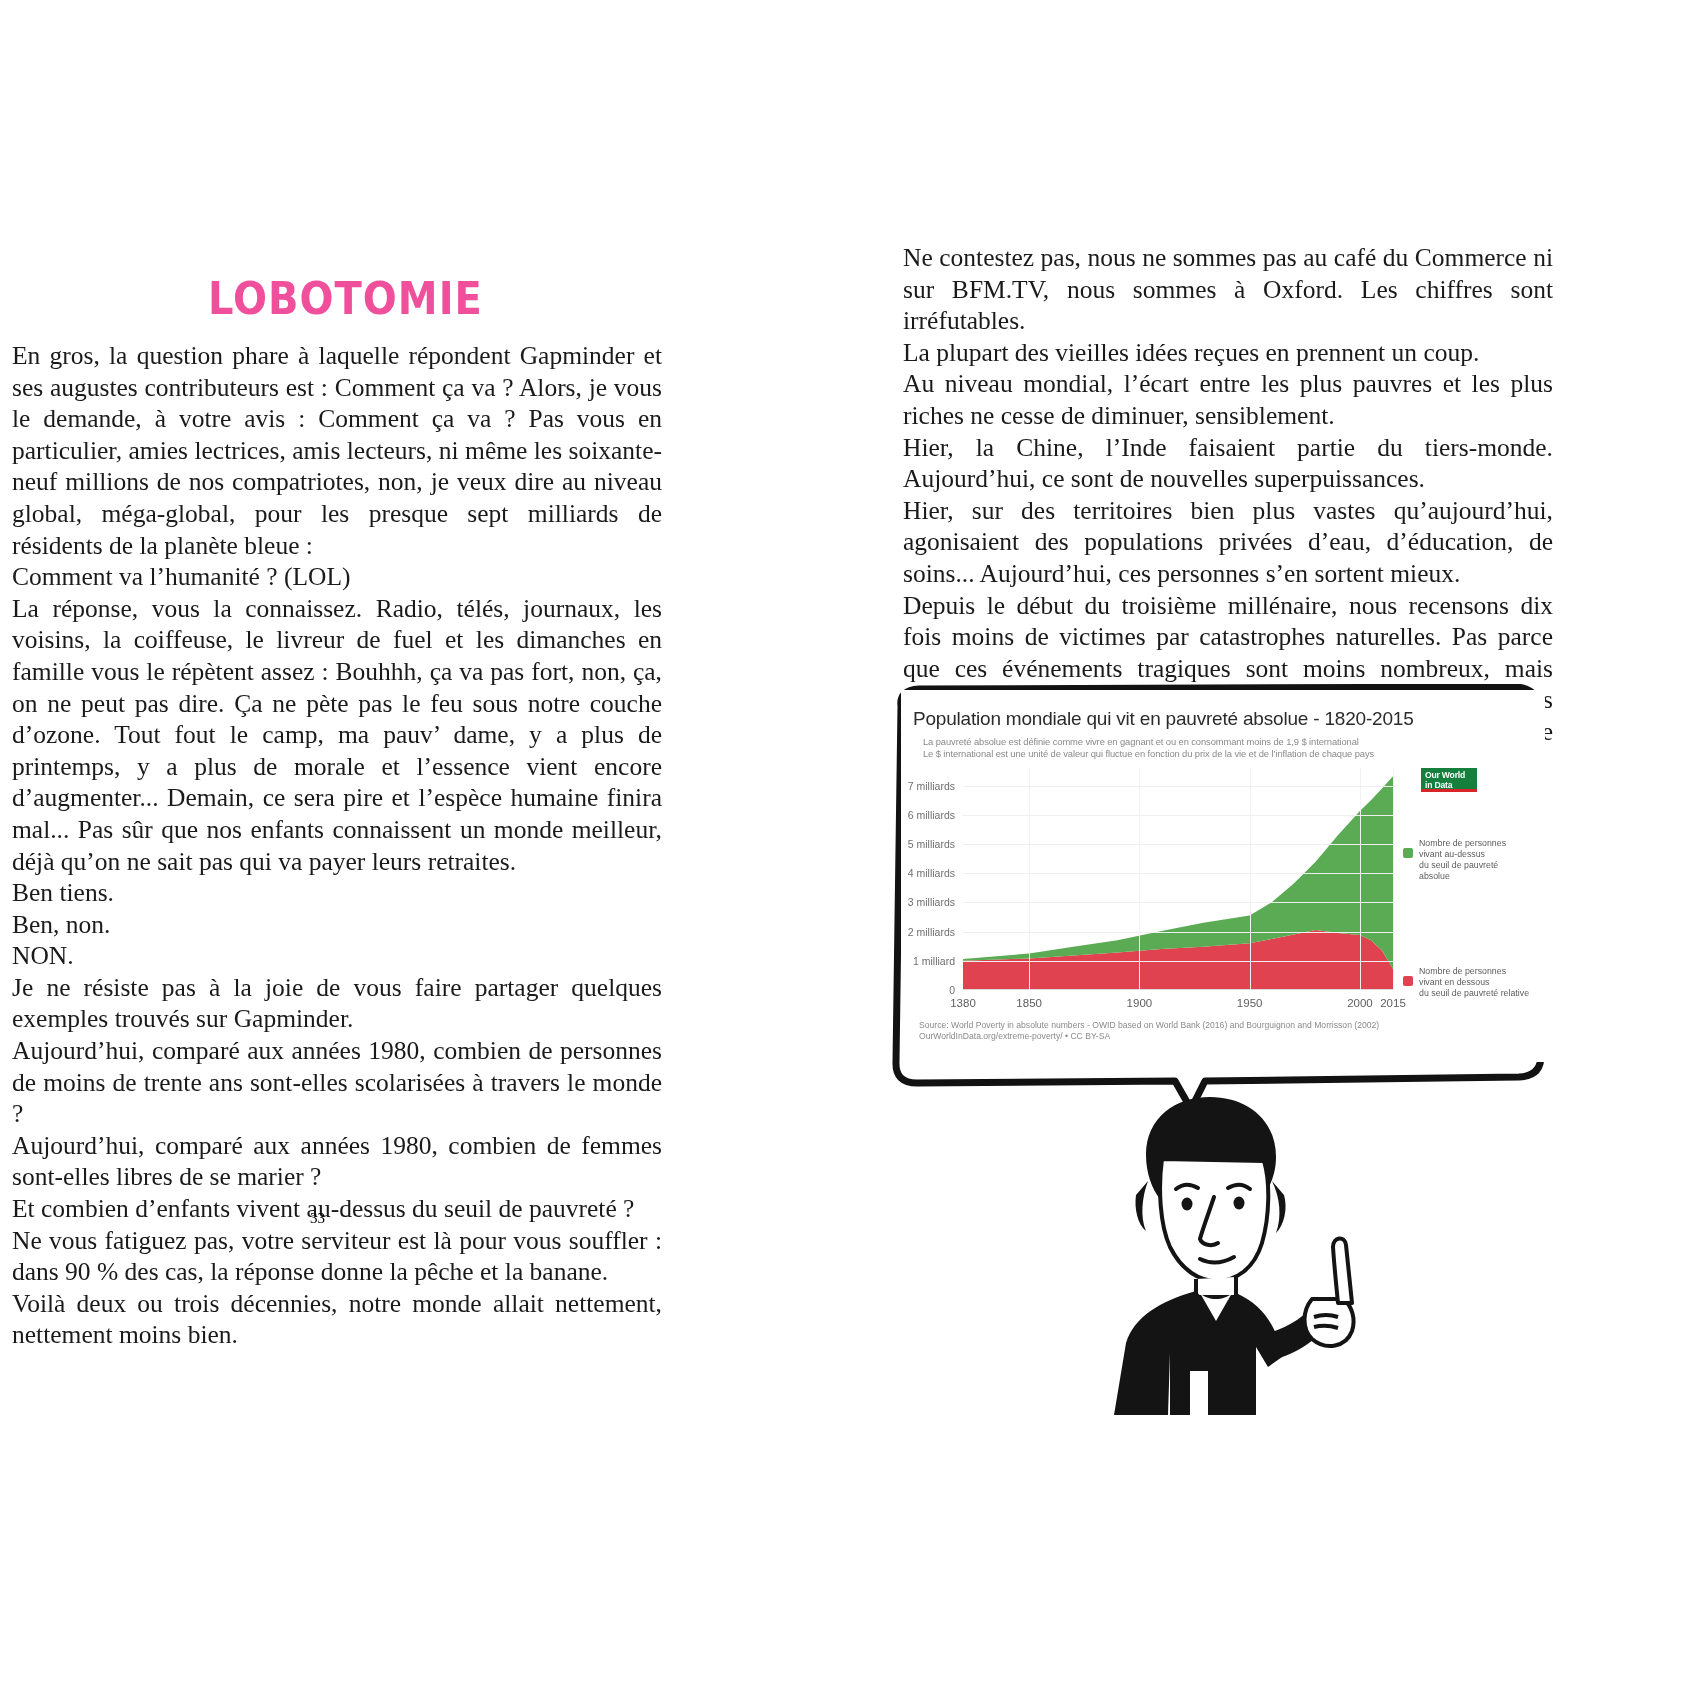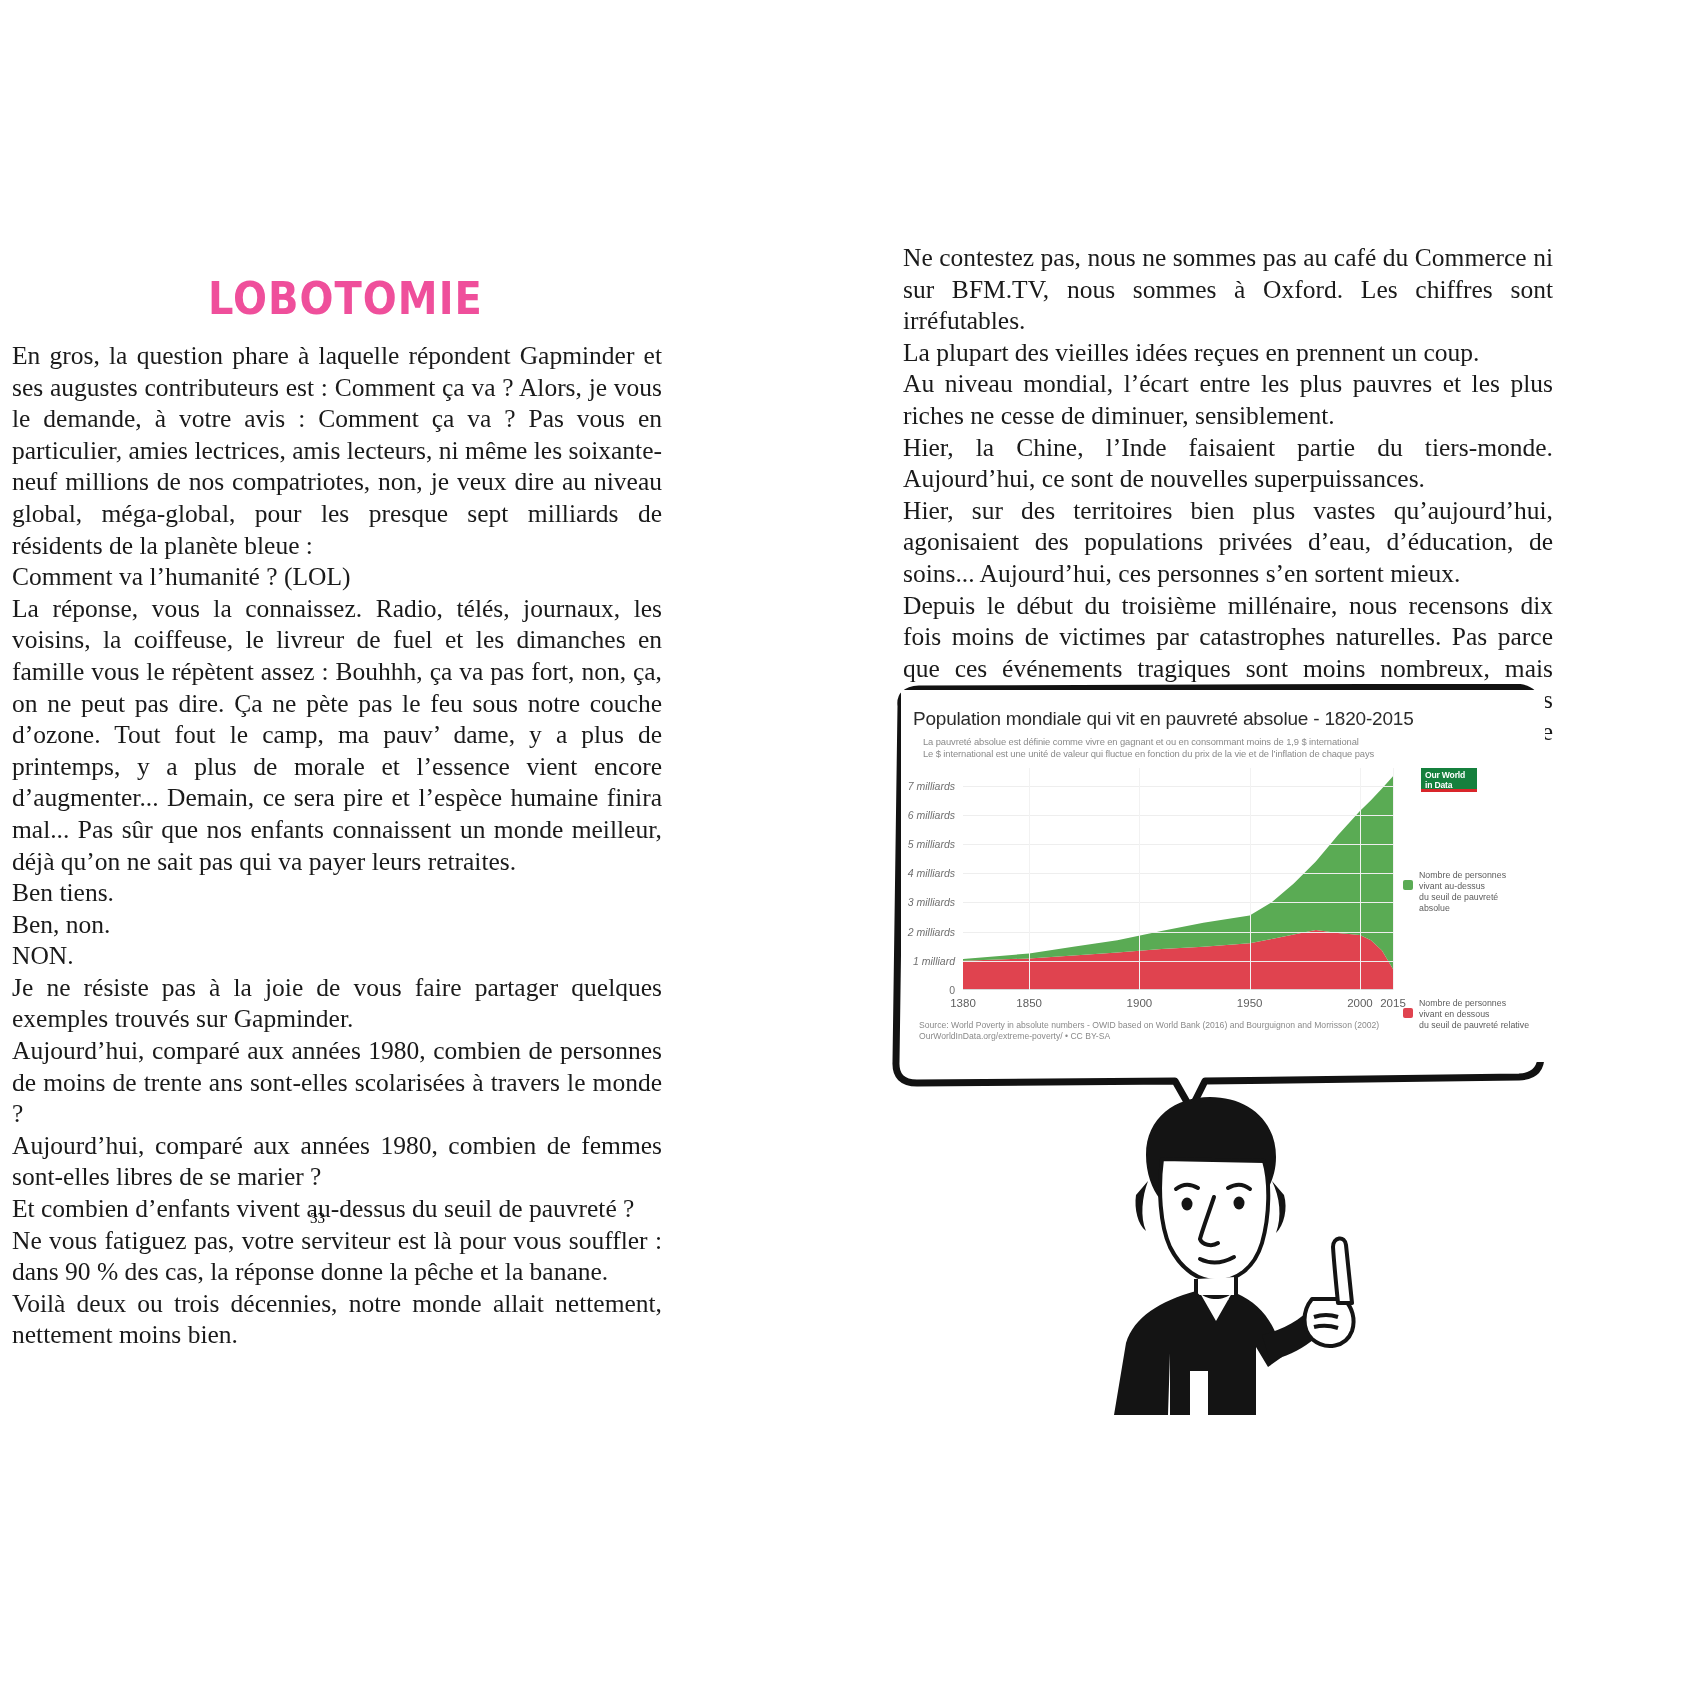--- a/index.html
+++ b/index.html
@@ -87,42 +87,40 @@
     width:430px;height:222px;
   }
   .gridline{position:absolute;left:0;width:100%;height:1px;background:#eeeeee;}
   .vgridline{position:absolute;top:0;height:100%;width:1px;background:#f2f2f2;}
   .ytick{
     position:absolute;
     right:calc(100% + 8px);
     font-size:10.5px;color:#6f6f6f;
     transform:translateY(-50%);
     white-space:nowrap;
-    font-style:italic;
   }
   .xtick{
     position:absolute;
     top:calc(100% + 7px);
     font-size:11.5px;color:#5e5e5e;
     transform:translateX(-50%);
     white-space:nowrap;
   }
   .zerotick{
     position:absolute;
     right:calc(100% + 8px);
     bottom:-6px;
     font-size:10.5px;color:#6f6f6f;
   }
   .axis-base{position:absolute;left:0;bottom:0;width:100%;height:1px;background:#d8d8d8;}
 
   .legend-item{
     position:absolute;
     font-size:8.8px;line-height:11px;color:#5c5c5c;
     width:112px;
-    margin-top:32px;
   }
   .legend-swatch{
     position:absolute;left:-16px;top:10px;
     width:10px;height:10px;border-radius:2px;
   }
   .legend-green{left:518px;top:148px;}
   .legend-red{left:518px;top:276px;}
 
   .owid-badge{
     position:absolute;left:520px;top:78px;

